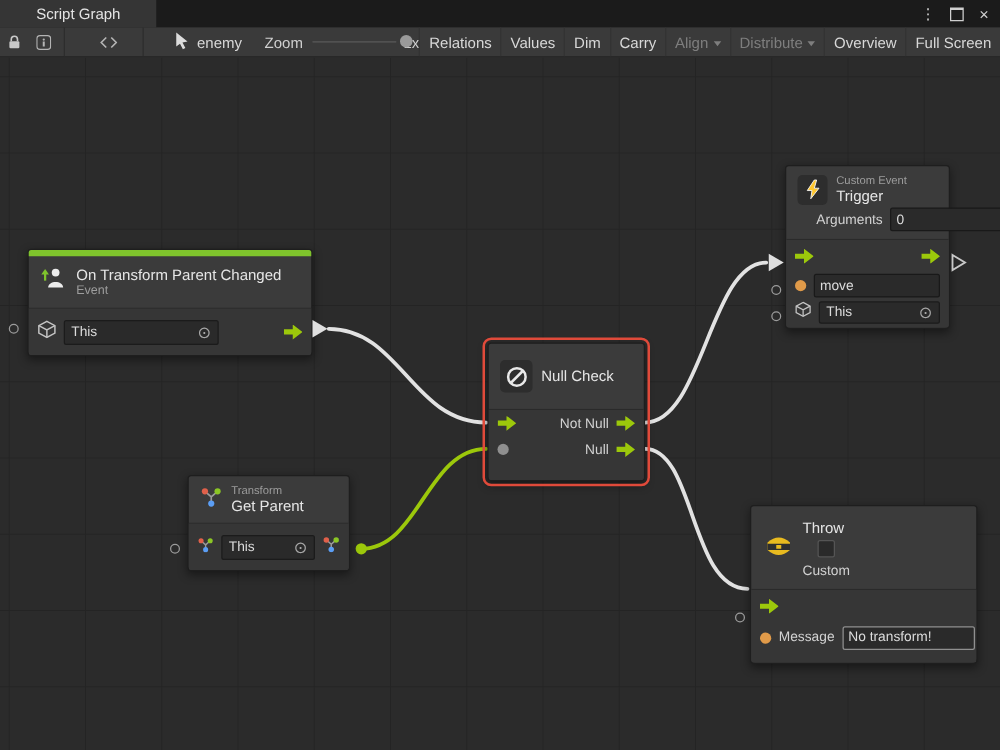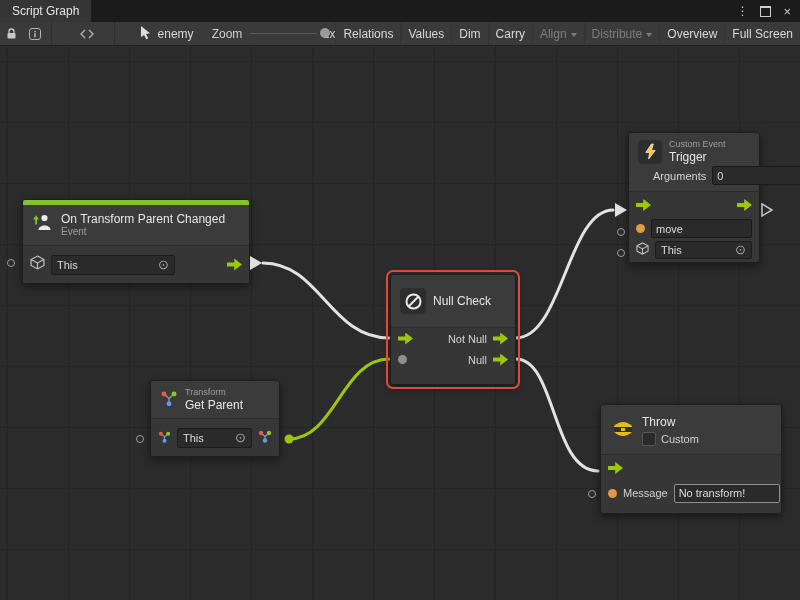--- a/index.html
+++ b/index.html
@@ -2,21 +2,21 @@
 <html><head>
 <meta charset="utf-8">
 <style>
   html,body{margin:0;padding:0;}
   body{width:800px;height:600px;position:relative;overflow:hidden;background:#2b2b2b;
        font-family:"Liberation Sans",sans-serif;color:#ddd;}
 
   
   .tabbar{position:absolute;top:0;left:0;width:800px;height:22px;background:#1b1b1b;
           display:flex;align-items:stretch;z-index:5;}
-  .tab{display:flex;align-items:center;padding:0 12px;background:#353535;font-size:12px;color:#e4e4e4;}
+  .tab{display:flex;align-items:center;padding:0 29px;background:#353535;font-size:12px;color:#e4e4e4;}
   .tabbar-right{margin-left:auto;display:flex;align-items:center;gap:12px;padding-right:9px;color:#cfcfcf;}
   .kebab{font-size:12px;line-height:1;}
   .maxbox{width:9px;height:8px;border:1px solid #cfcfcf;border-top-width:2px;}
   .closex{font-size:13px;line-height:1;}
 
   
   .toolbar{position:absolute;top:22px;left:0;width:800px;height:23px;background:#3a3a3a;
            border-bottom:1px solid #232323;display:flex;align-items:center;font-size:12px;z-index:5;text-align:center;}
   .tb-icon{display:flex;align-items:center;justify-content:center;height:100%;padding:0 6px;}
   .tb-sep{width:1px;height:100%;background:#2d2d2d;margin:0 4px;}
@@ -317,21 +317,21 @@
     <div class="node-header" style="padding:10px 1px 8px 10px;">
       <span>
         <svg width="24" height="22" viewBox="0 0 24 22">
           <path d="M3 8 Q12 0 21 8 L21 14 Q12 22 3 14 Z" fill="#e8ba1f"></path>
           <rect x="3" y="9" width="18" height="5" fill="#2f2f2f"></rect>
           <rect x="10" y="10" width="4" height="3" fill="#e8ba1f"></rect>
         </svg>
       </span>
       <div>
         <div class="title">Throw</div>
-        <div style="display:flex;align-items:center;gap:5px;margin-top:3px;">
+        <div style="display:flex;align-items:center;gap:5px;margin-top:3px;flex-direction:column;">
           <span class="checkbox"></span>
           <span class="plabel">Custom</span>
         </div>
       </div>
     </div>
     <div class="node-body" style="padding-bottom:8px;">
       <div class="port-row" style="height:26px;">
         <span class="flow-arrow"></span>
       </div>
       <div class="port-row" style="height:24px;">

